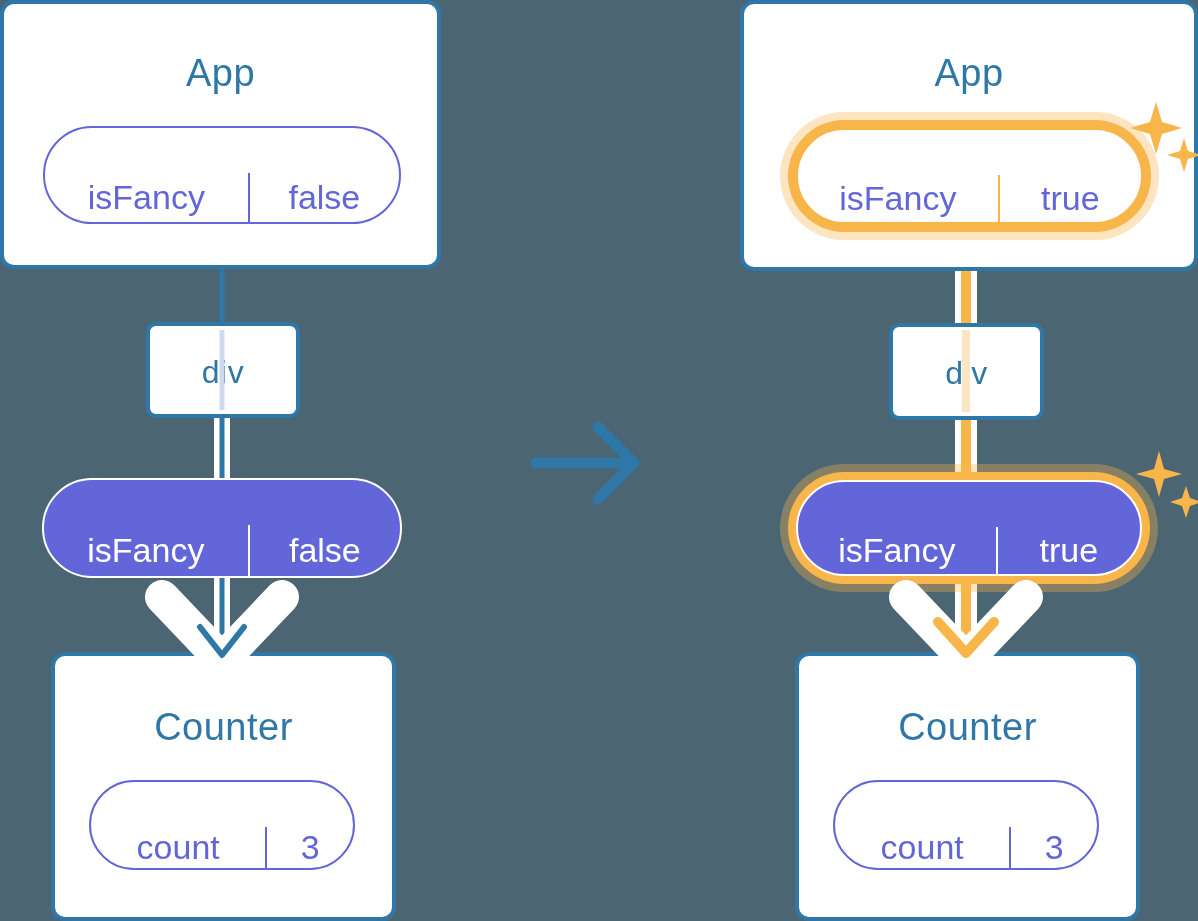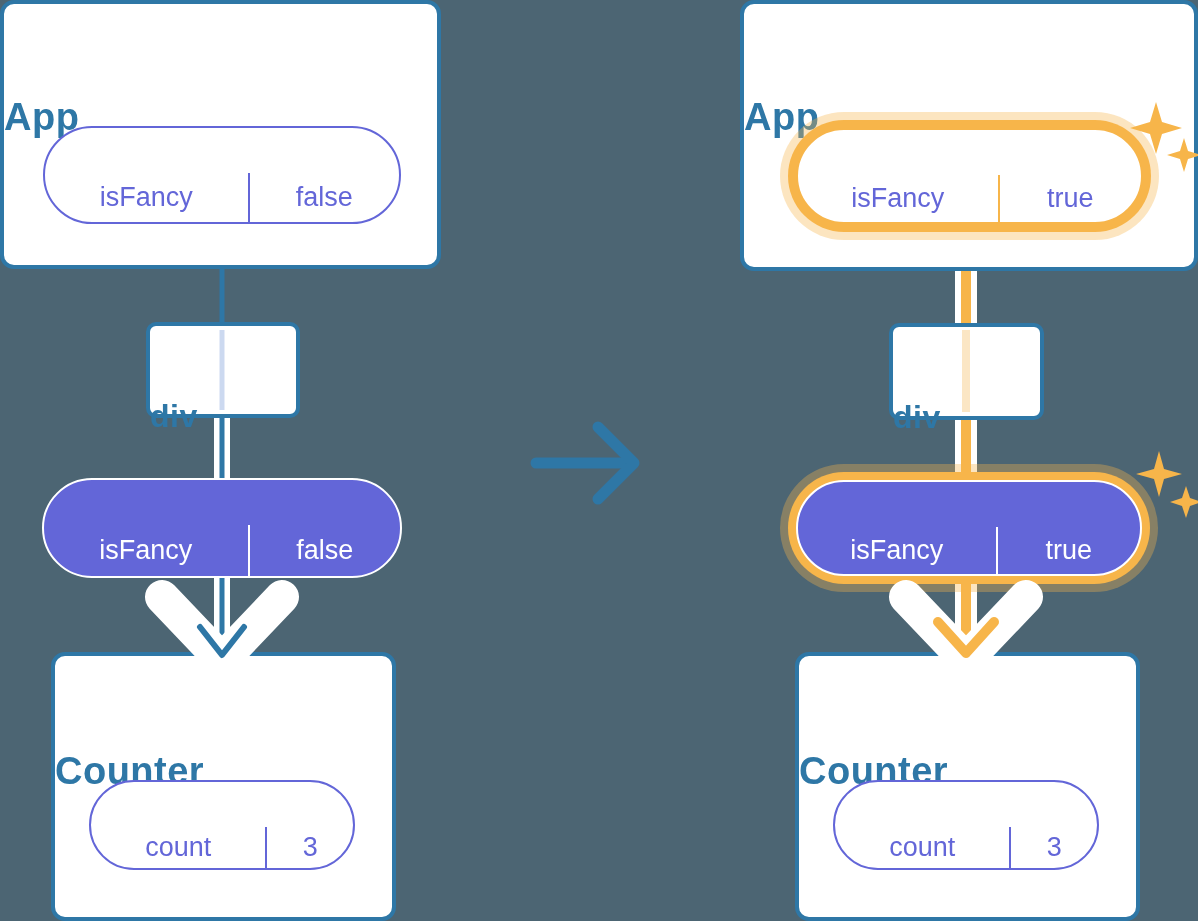--- a/index.html
+++ b/index.html
@@ -44,46 +44,45 @@
     z-index: 3;
   }
   .node-box.small {
     border-radius: 10px;
   }
 
   .node-title {
     position: absolute;
     left: 0;
     right: 0;
-    text-align: left;
+    text-align: center;
     color: #2e77a6;
     font-size: 38px;
-    font-weight: 700;
+    font-weight: 400;
     letter-spacing: 0.5px;
-    margin-top: 44px;
   }
   .node-title.tiny {
     font-size: 32px;
   }
 
   
   .pill {
     position: absolute;
     display: flex;
     align-items: stretch;
     box-sizing: border-box;
     border-radius: 999px;
     z-index: 4;
   }
   .pill .cell {
     display: flex;
     align-items: center;
     justify-content: center;
     box-sizing: border-box;
-    font-size: 27px;
+    font-size: 34px;
     white-space: nowrap;
     margin-top: 45px;
   }
 
   
   .pill.outline {
     background: #ffffff;
     border: 2px solid #6366d8;
   }
   .pill.outline .cell { color: #6366d8; }

